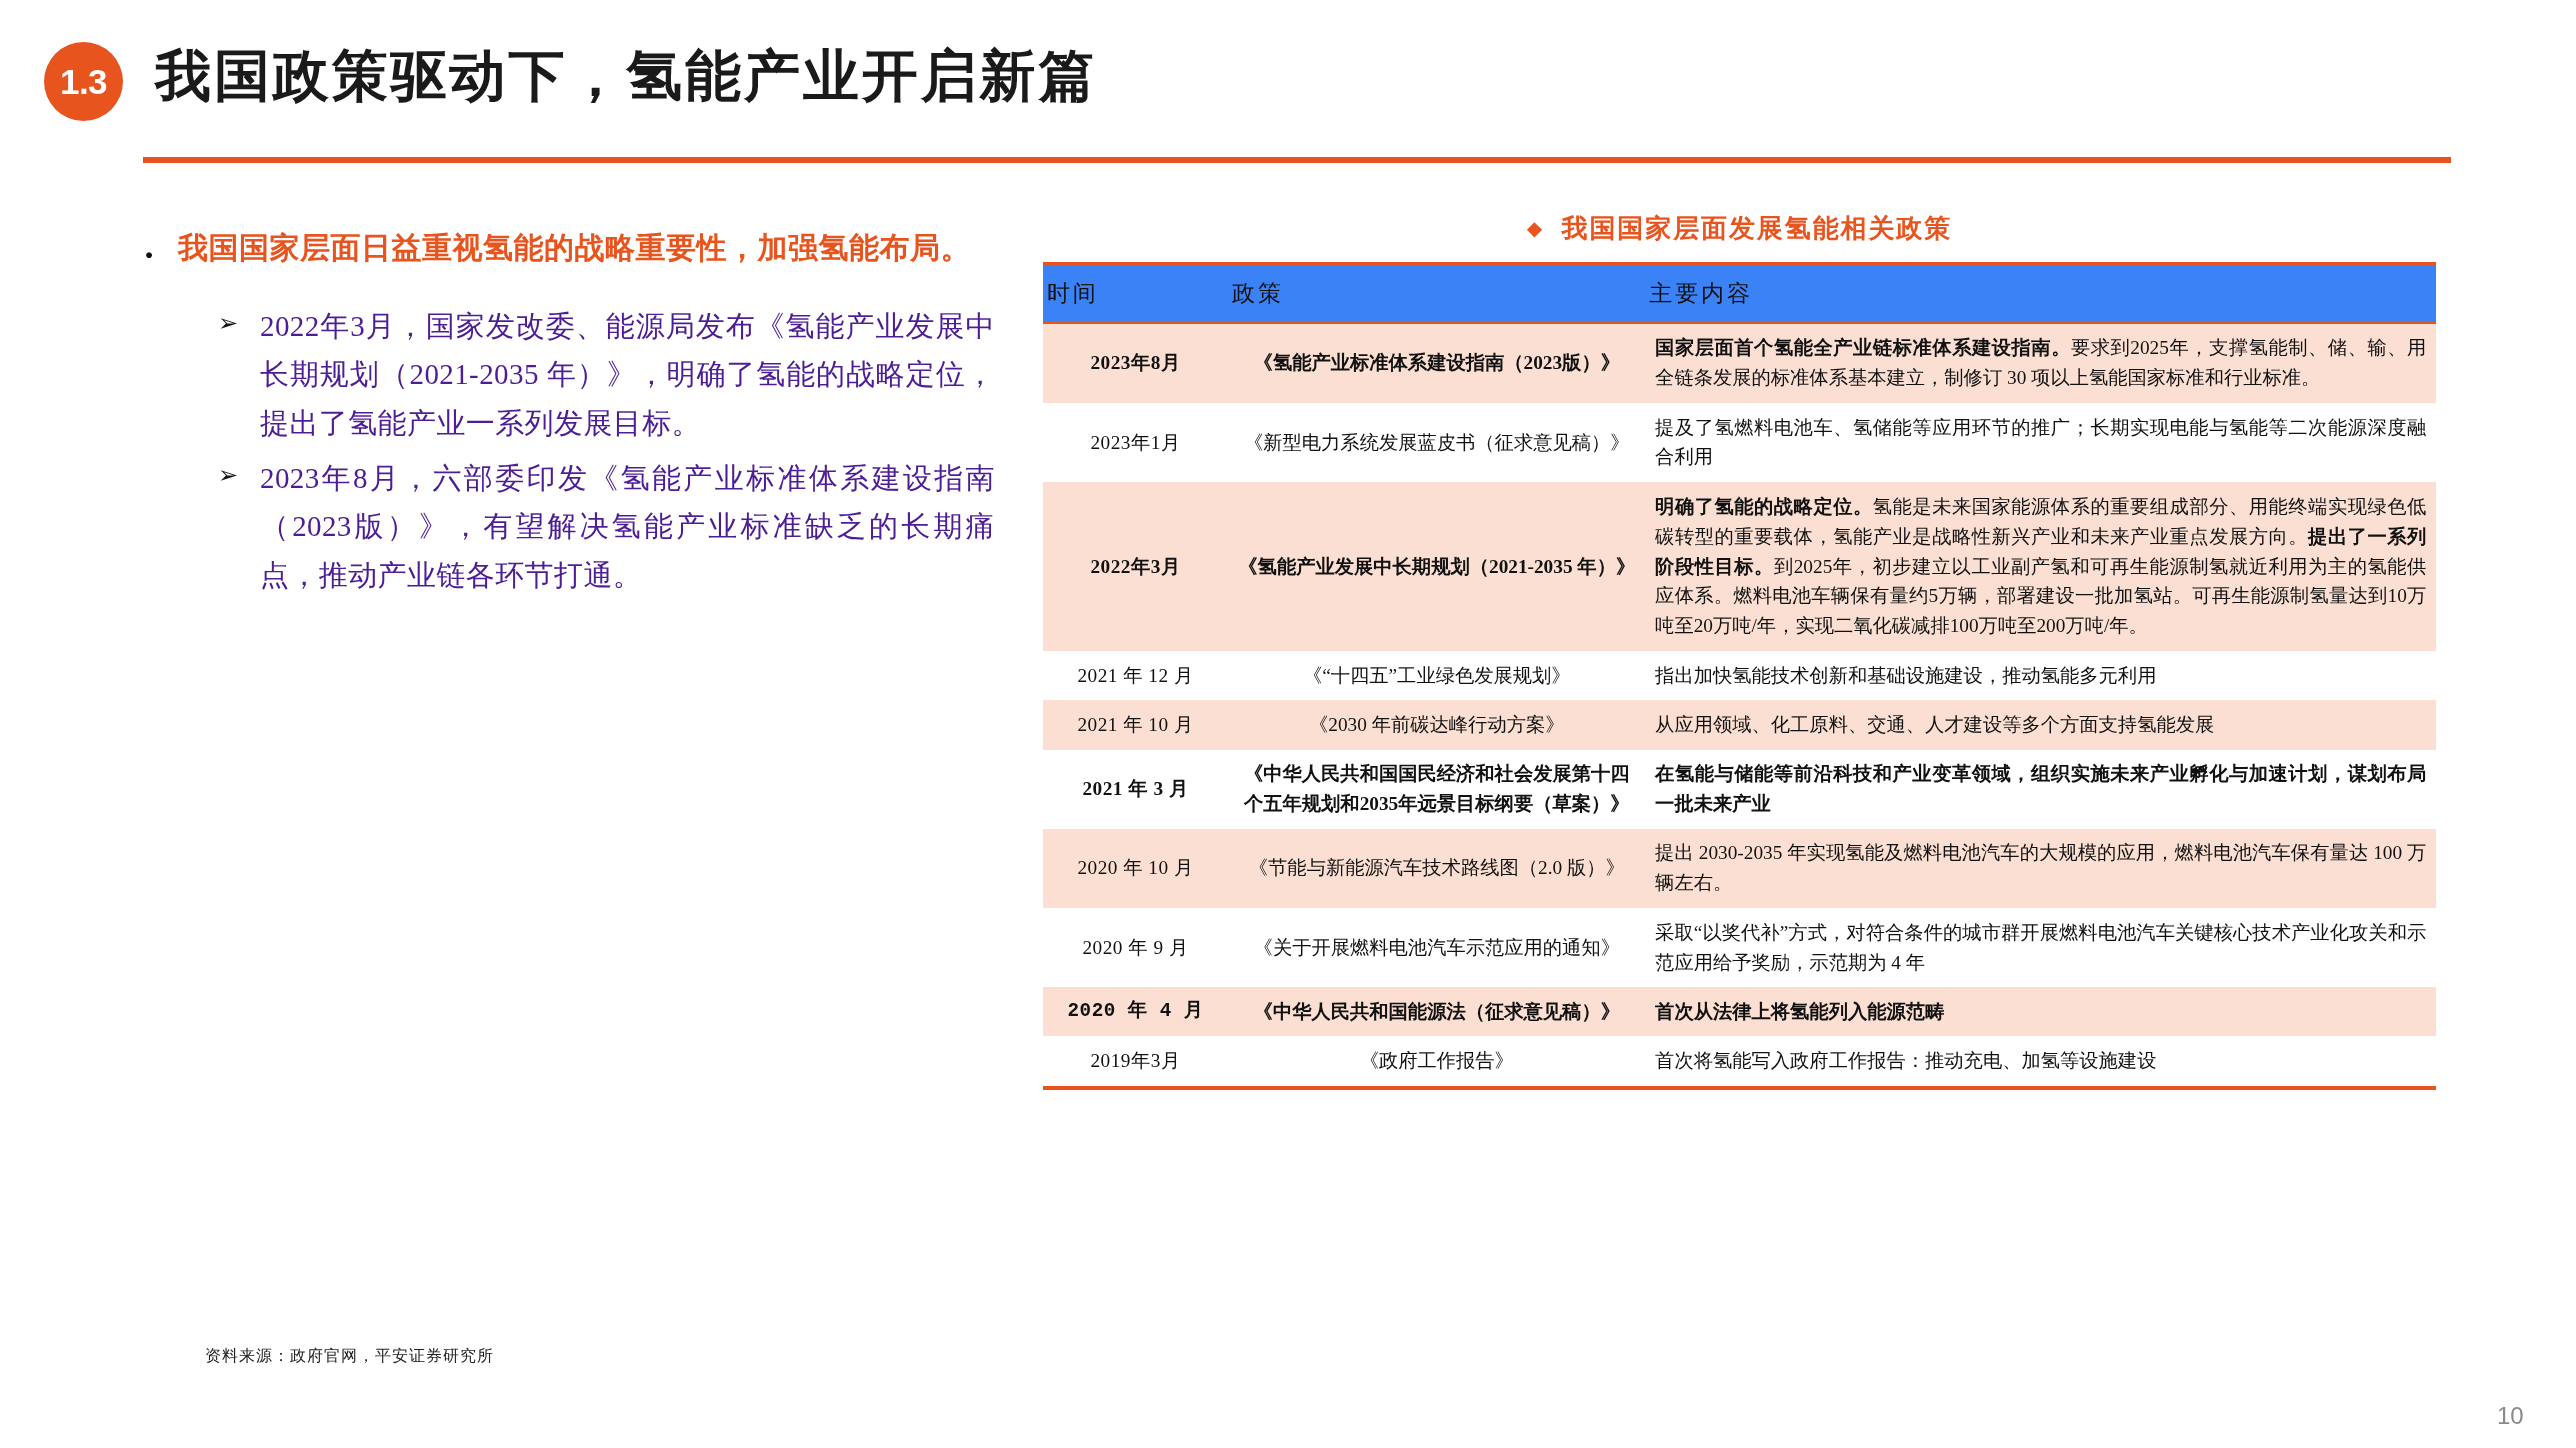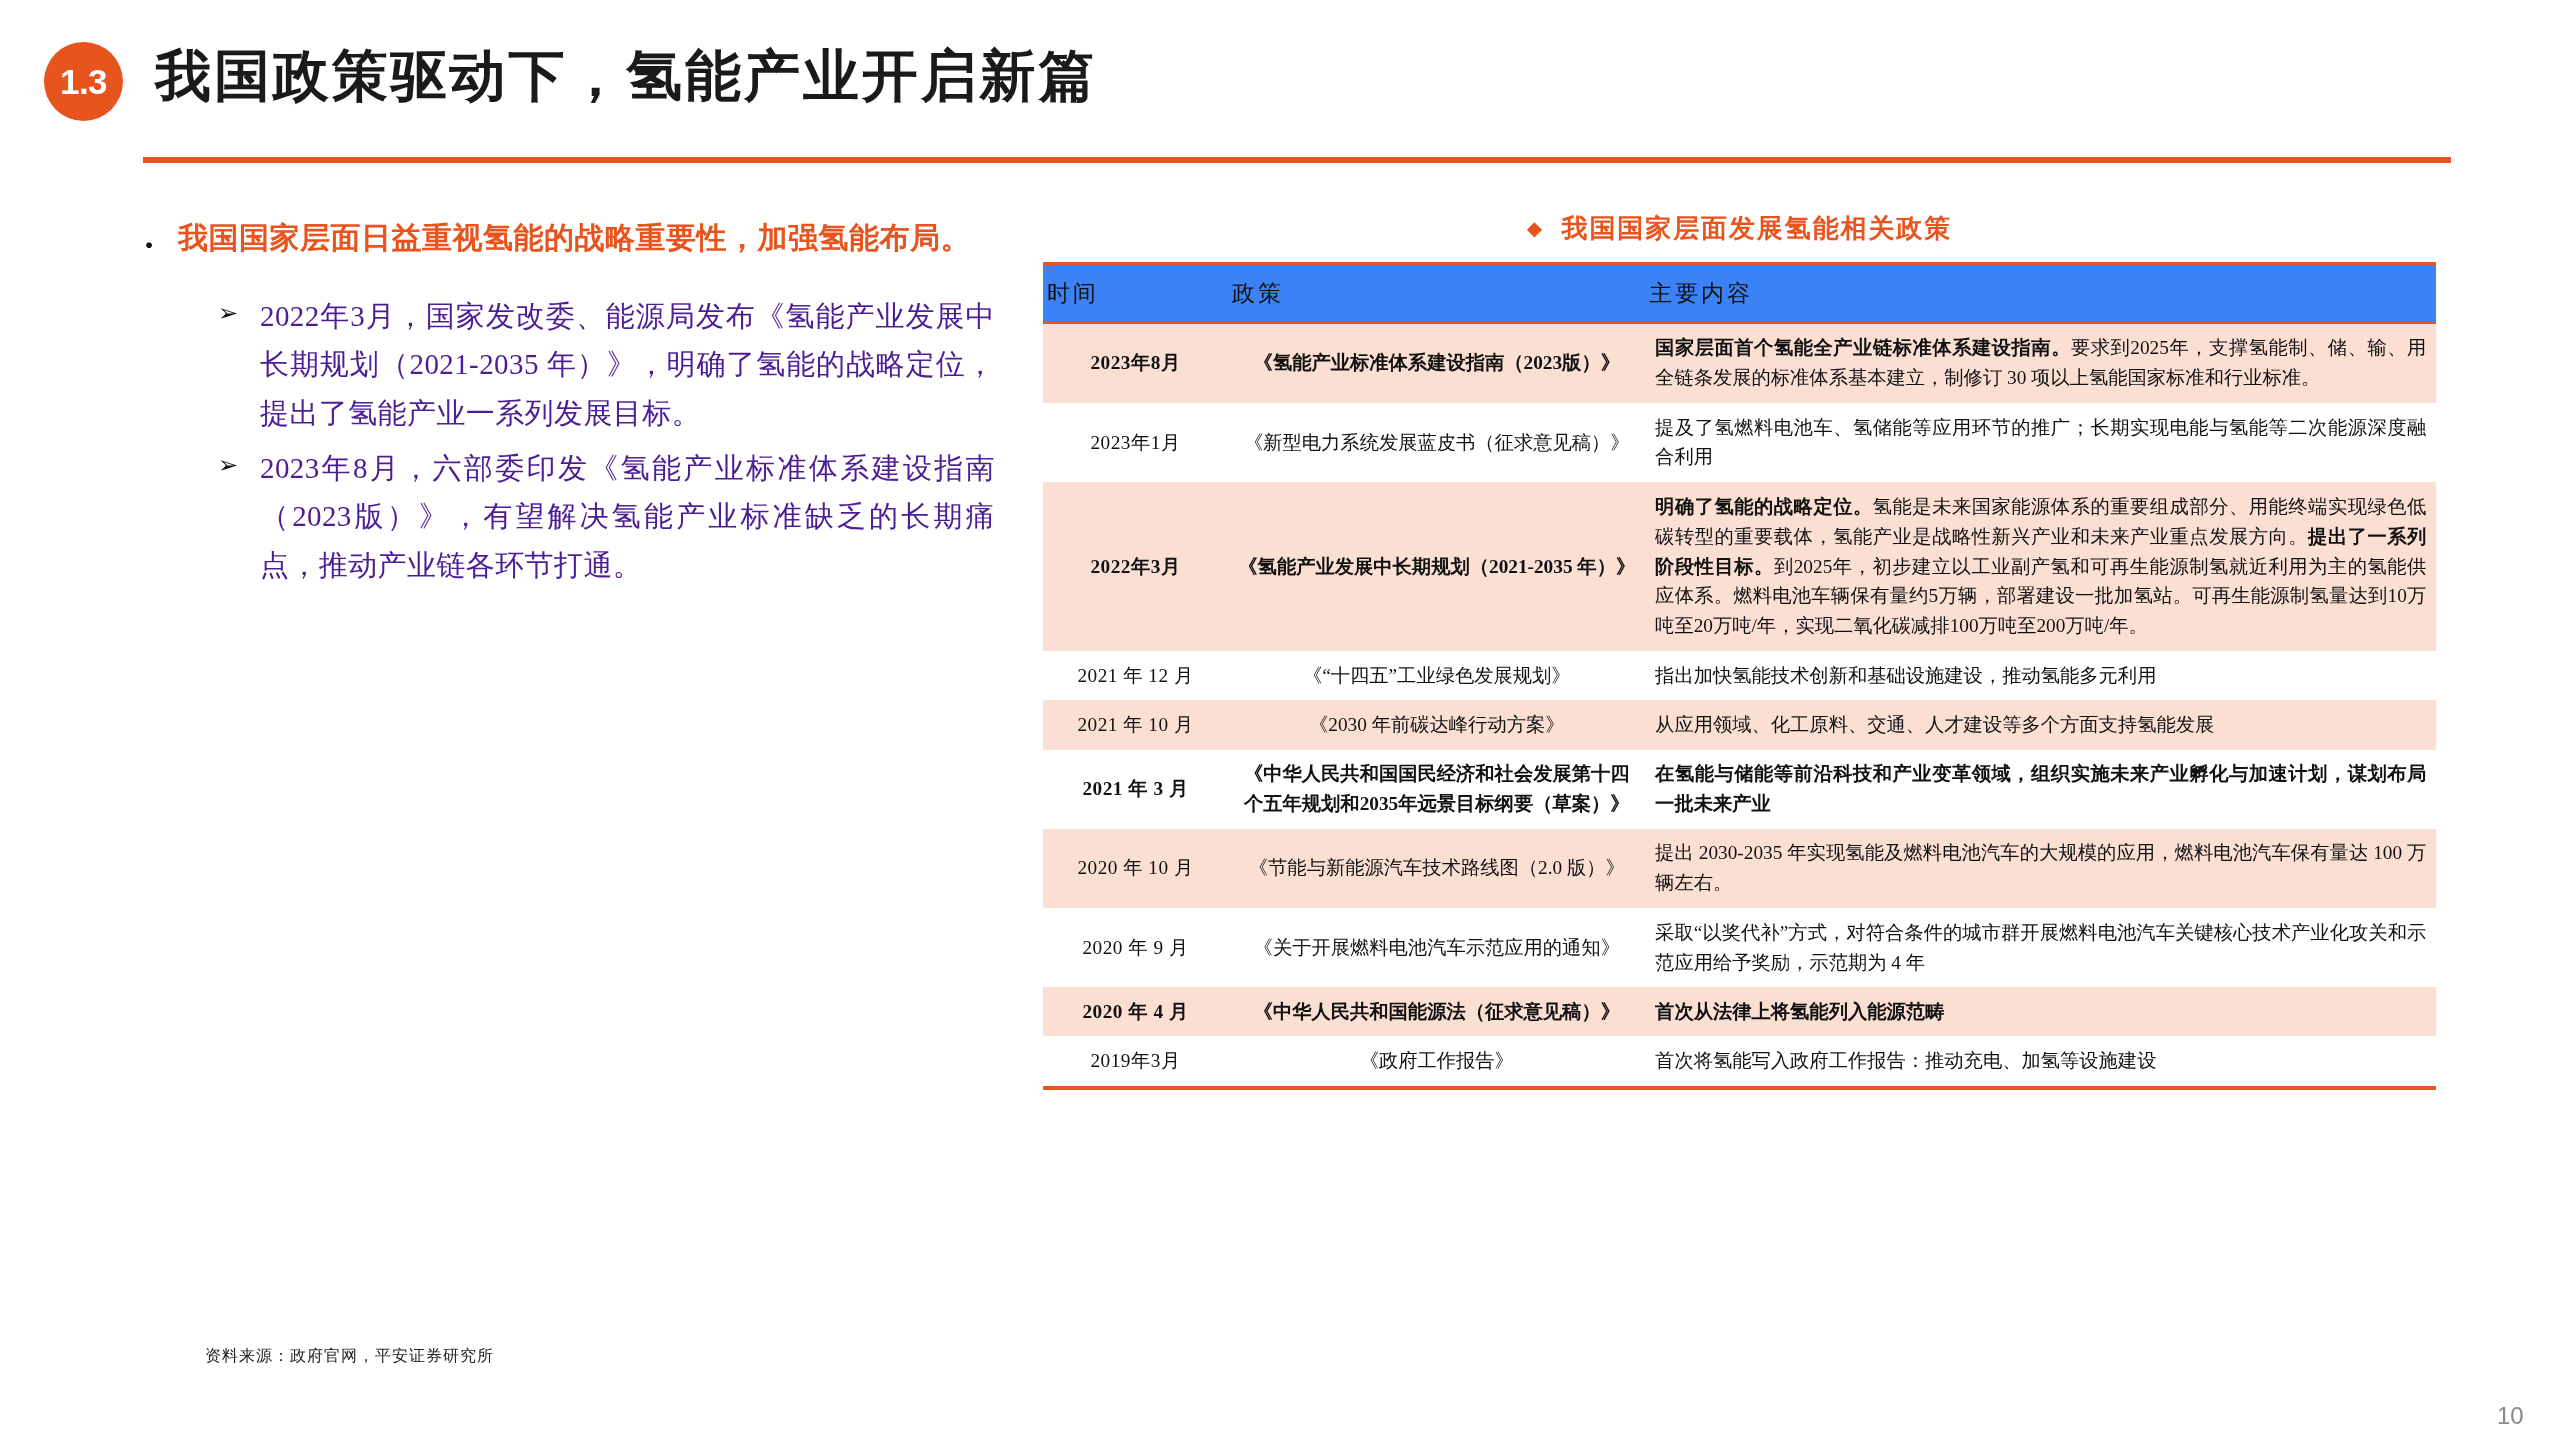--- a/index.html
+++ b/index.html
@@ -27,21 +27,21 @@
     font-size: 56px; font-weight: bold; color: #1a1a1a;
     letter-spacing: 2.9px; white-space: nowrap;
     font-family: "Liberation Serif", "DejaVu Serif", serif;
   }
   .title-rule {
     position: absolute; left: 143px; top: 157px;
     width: 2308px; height: 5.8px; background: #E8541E;
   }
 
   
-  .left-col { position: absolute; left: 145px; top: 214px; width: 850px; }
+  .left-col { position: absolute; left: 145px; top: 224px; width: 850px; }
   .bullet-row { display: flex; align-items: flex-start; }
   .bullet-dot {
     flex: 0 0 auto; width: 33px; padding-top: 13.5px;
     color: #111; font-size: 25px; line-height: 1;
   }
   .bullet-dot::before { content: "\25CF"; font-size: 13.5px; }
   .lead-text {
     flex: 1 1 auto;
     color: #E8541E; font-weight: bold; font-size: 30px; line-height: 1.62;
     letter-spacing: 0.5px;
@@ -195,21 +195,21 @@
             <td class="c-time">2020 年 10 月</td>
             <td class="c-policy">《节能与新能源汽车技术路线图（2.0 版）》</td>
             <td class="c-content">提出 2030-2035 年实现氢能及燃料电池汽车的大规模的应用，燃料电池汽车保有量达 100 万辆左右。</td>
           </tr>
           <tr class="plain">
             <td class="c-time">2020 年 9 月</td>
             <td class="c-policy">《关于开展燃料电池汽车示范应用的通知》</td>
             <td class="c-content">采取“以奖代补”方式，对符合条件的城市群开展燃料电池汽车关键核心技术产业化攻关和示范应用给予奖励，示范期为 4 年</td>
           </tr>
           <tr class="shade bold-row">
-            <td class="c-time" style="font-weight: bold;">2020 年 4 月</td>
+            <td class="c-time" style="font-weight: bold; font-family: Liberation Mono, monospace;">2020 年 4 月</td>
             <td class="c-policy" style="font-weight: bold;">《中华人民共和国能源法（征求意见稿）》</td>
             <td class="c-content">首次从法律上将氢能列入能源范畴</td>
           </tr>
           <tr class="plain">
             <td class="c-time">2019年3月</td>
             <td class="c-policy">《政府工作报告》</td>
             <td class="c-content">首次将氢能写入政府工作报告：推动充电、加氢等设施建设</td>
           </tr>
         </tbody>
     </table>

